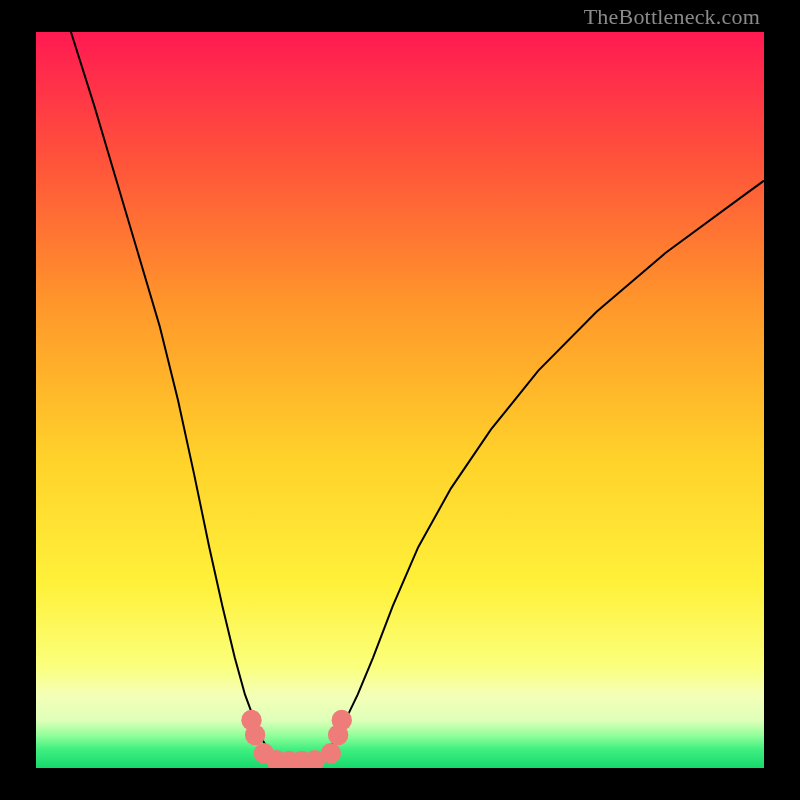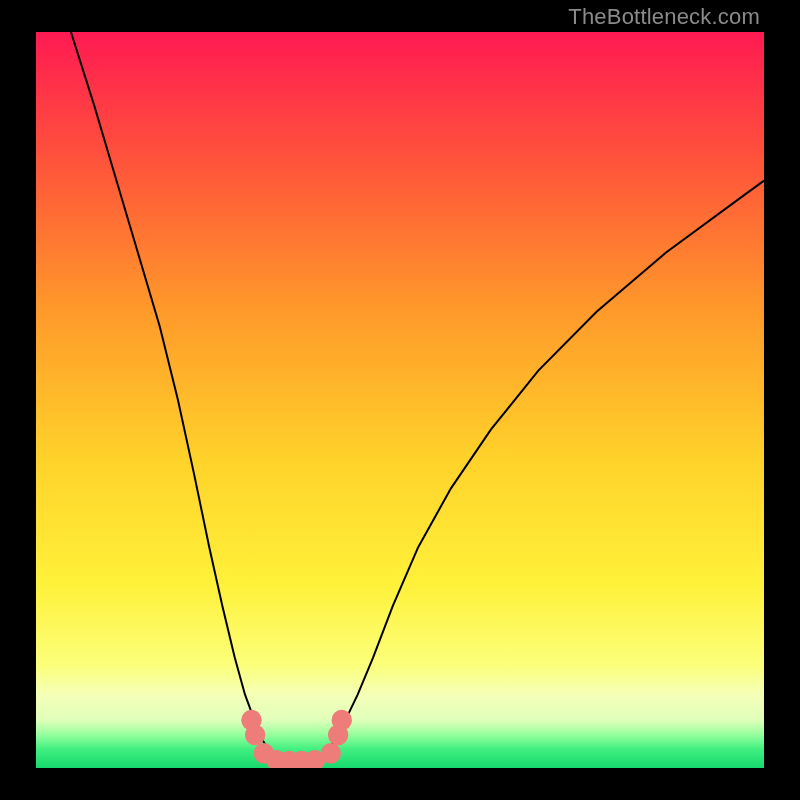--- a/index.html
+++ b/index.html
@@ -30,21 +30,21 @@
     position: absolute;
     left: 0;
     top: 0;
     width: 100%;
     height: 100%;
   }
   .watermark {
     position: absolute;
     top: 4px;
     right: 40px;
-    font-family: Liberation Sans, sans-serif;
+    font-family: Liberation Serif, serif;
     font-size: 22px;
     color: #8a8a8a;
     letter-spacing: 0.2px;
   }
   svg.curve {
     position: absolute;
     left: 0;
     top: 0;
     width: 100%;
     height: 100%;

